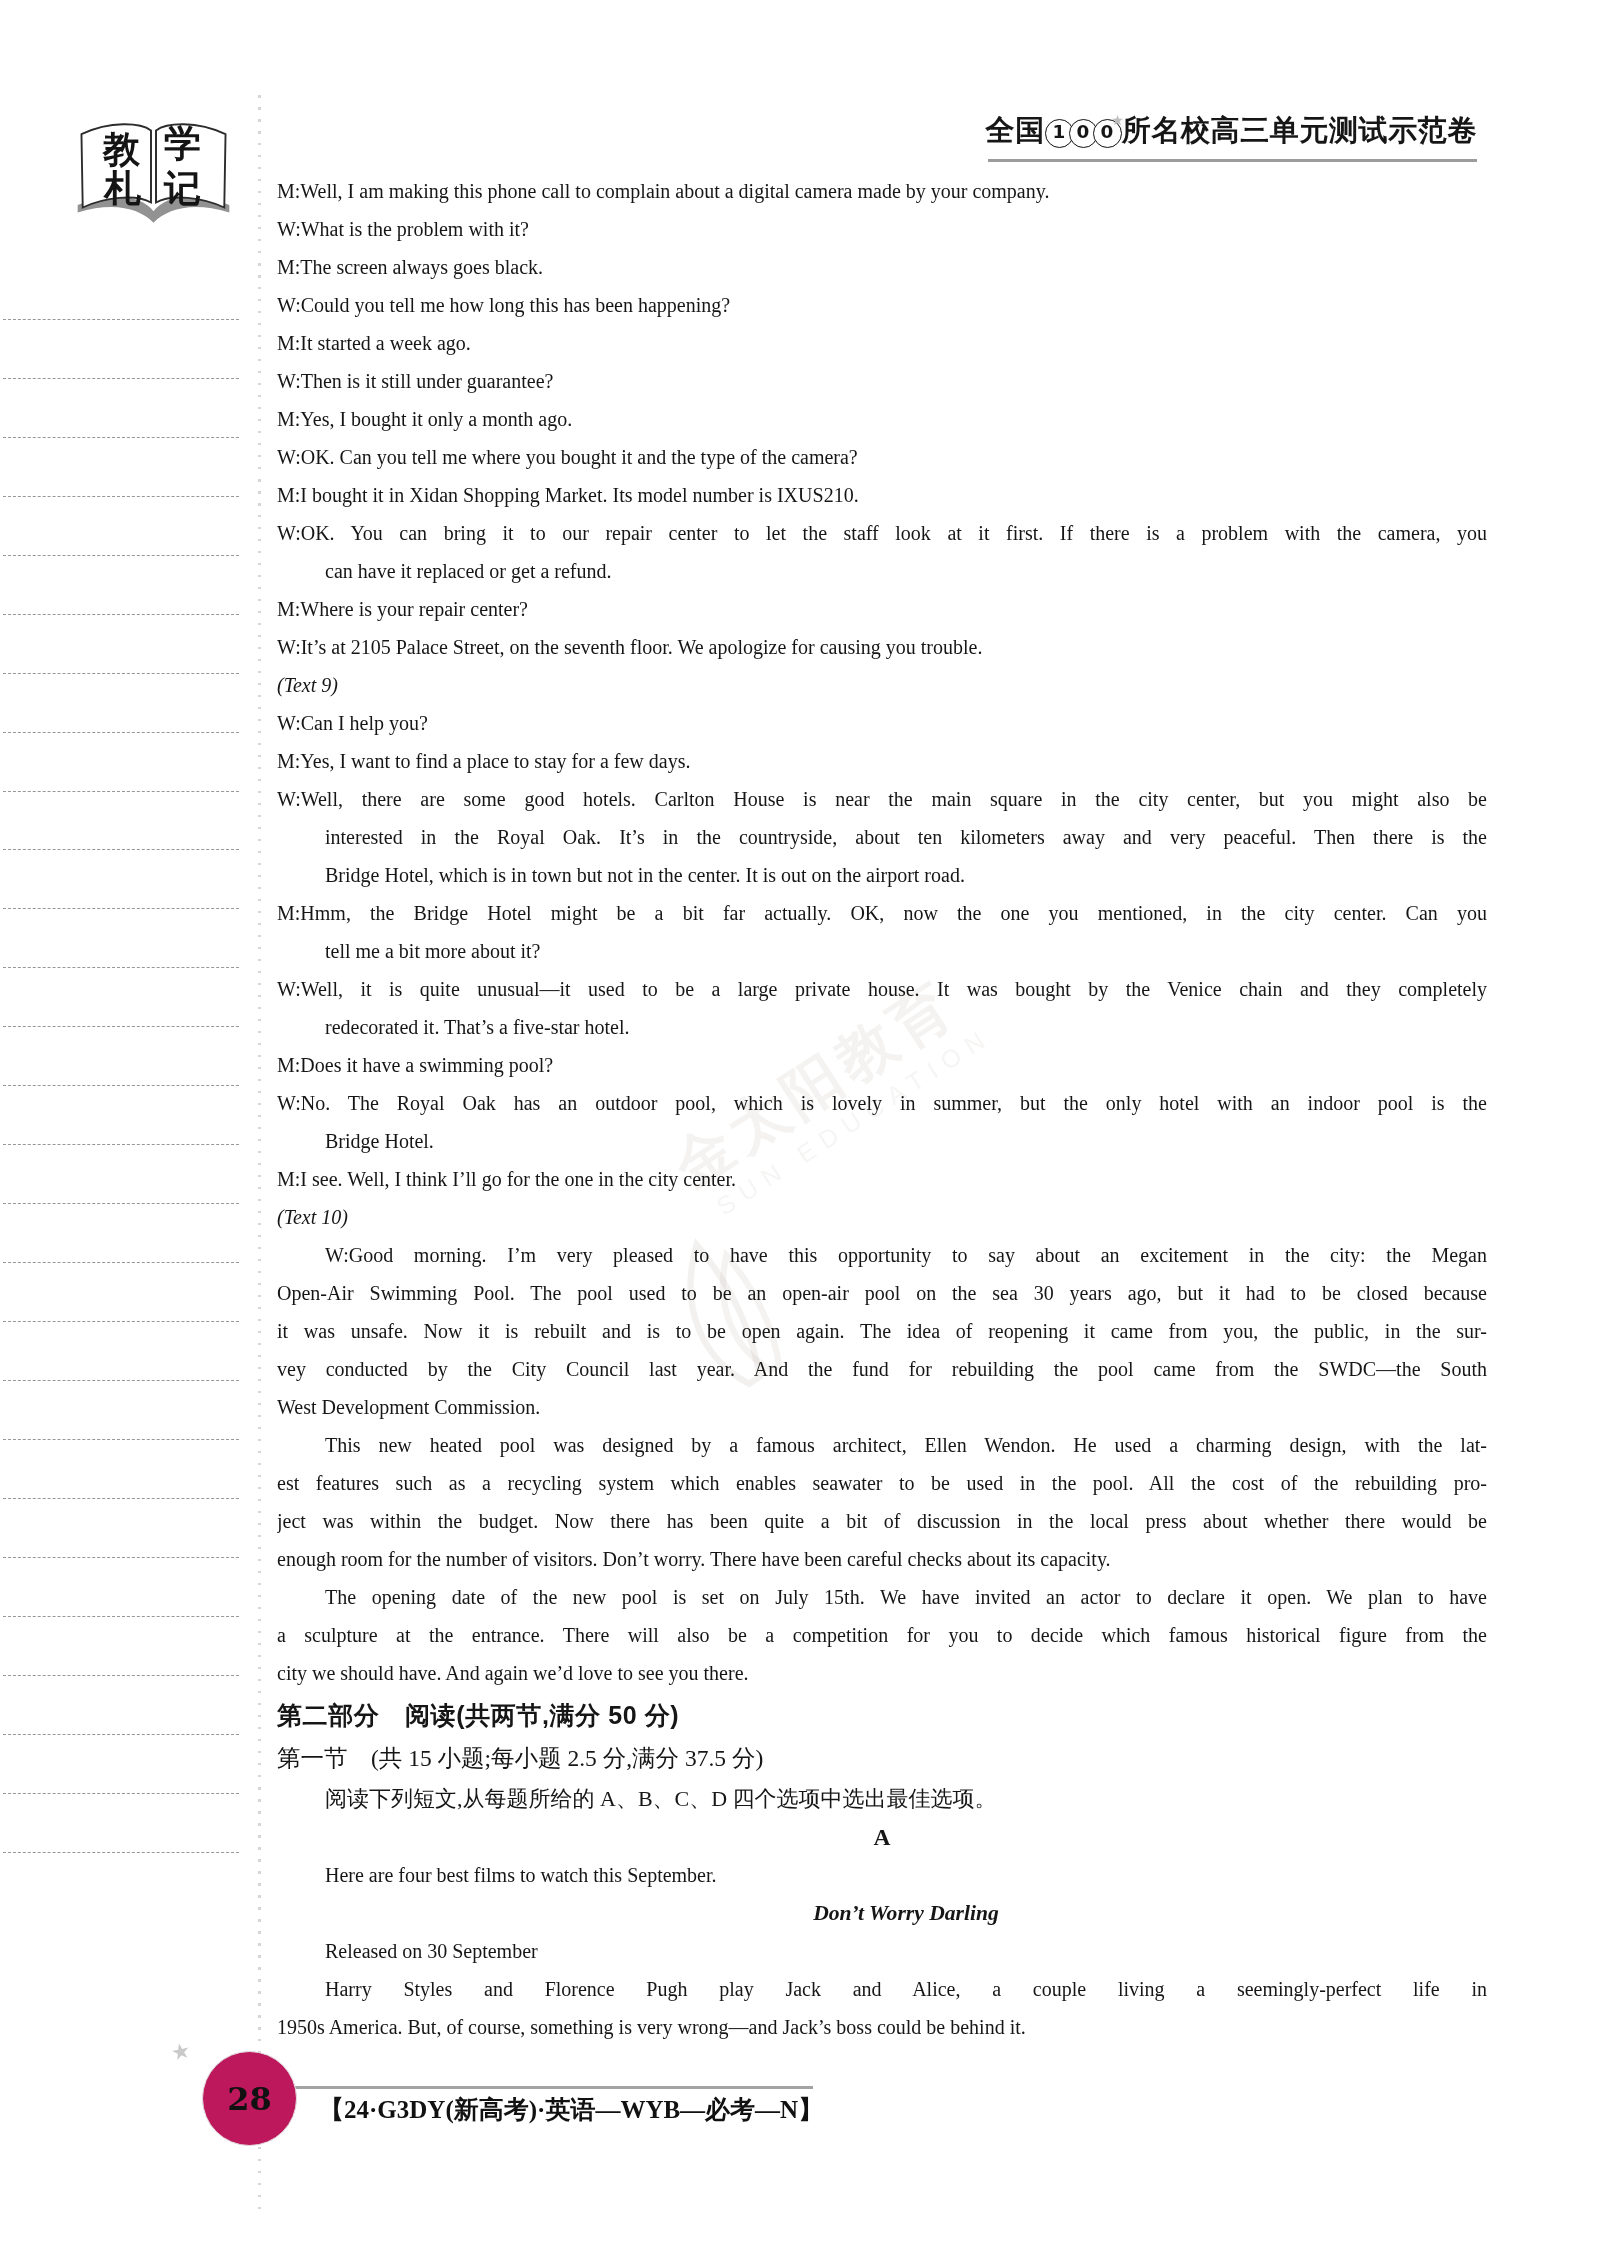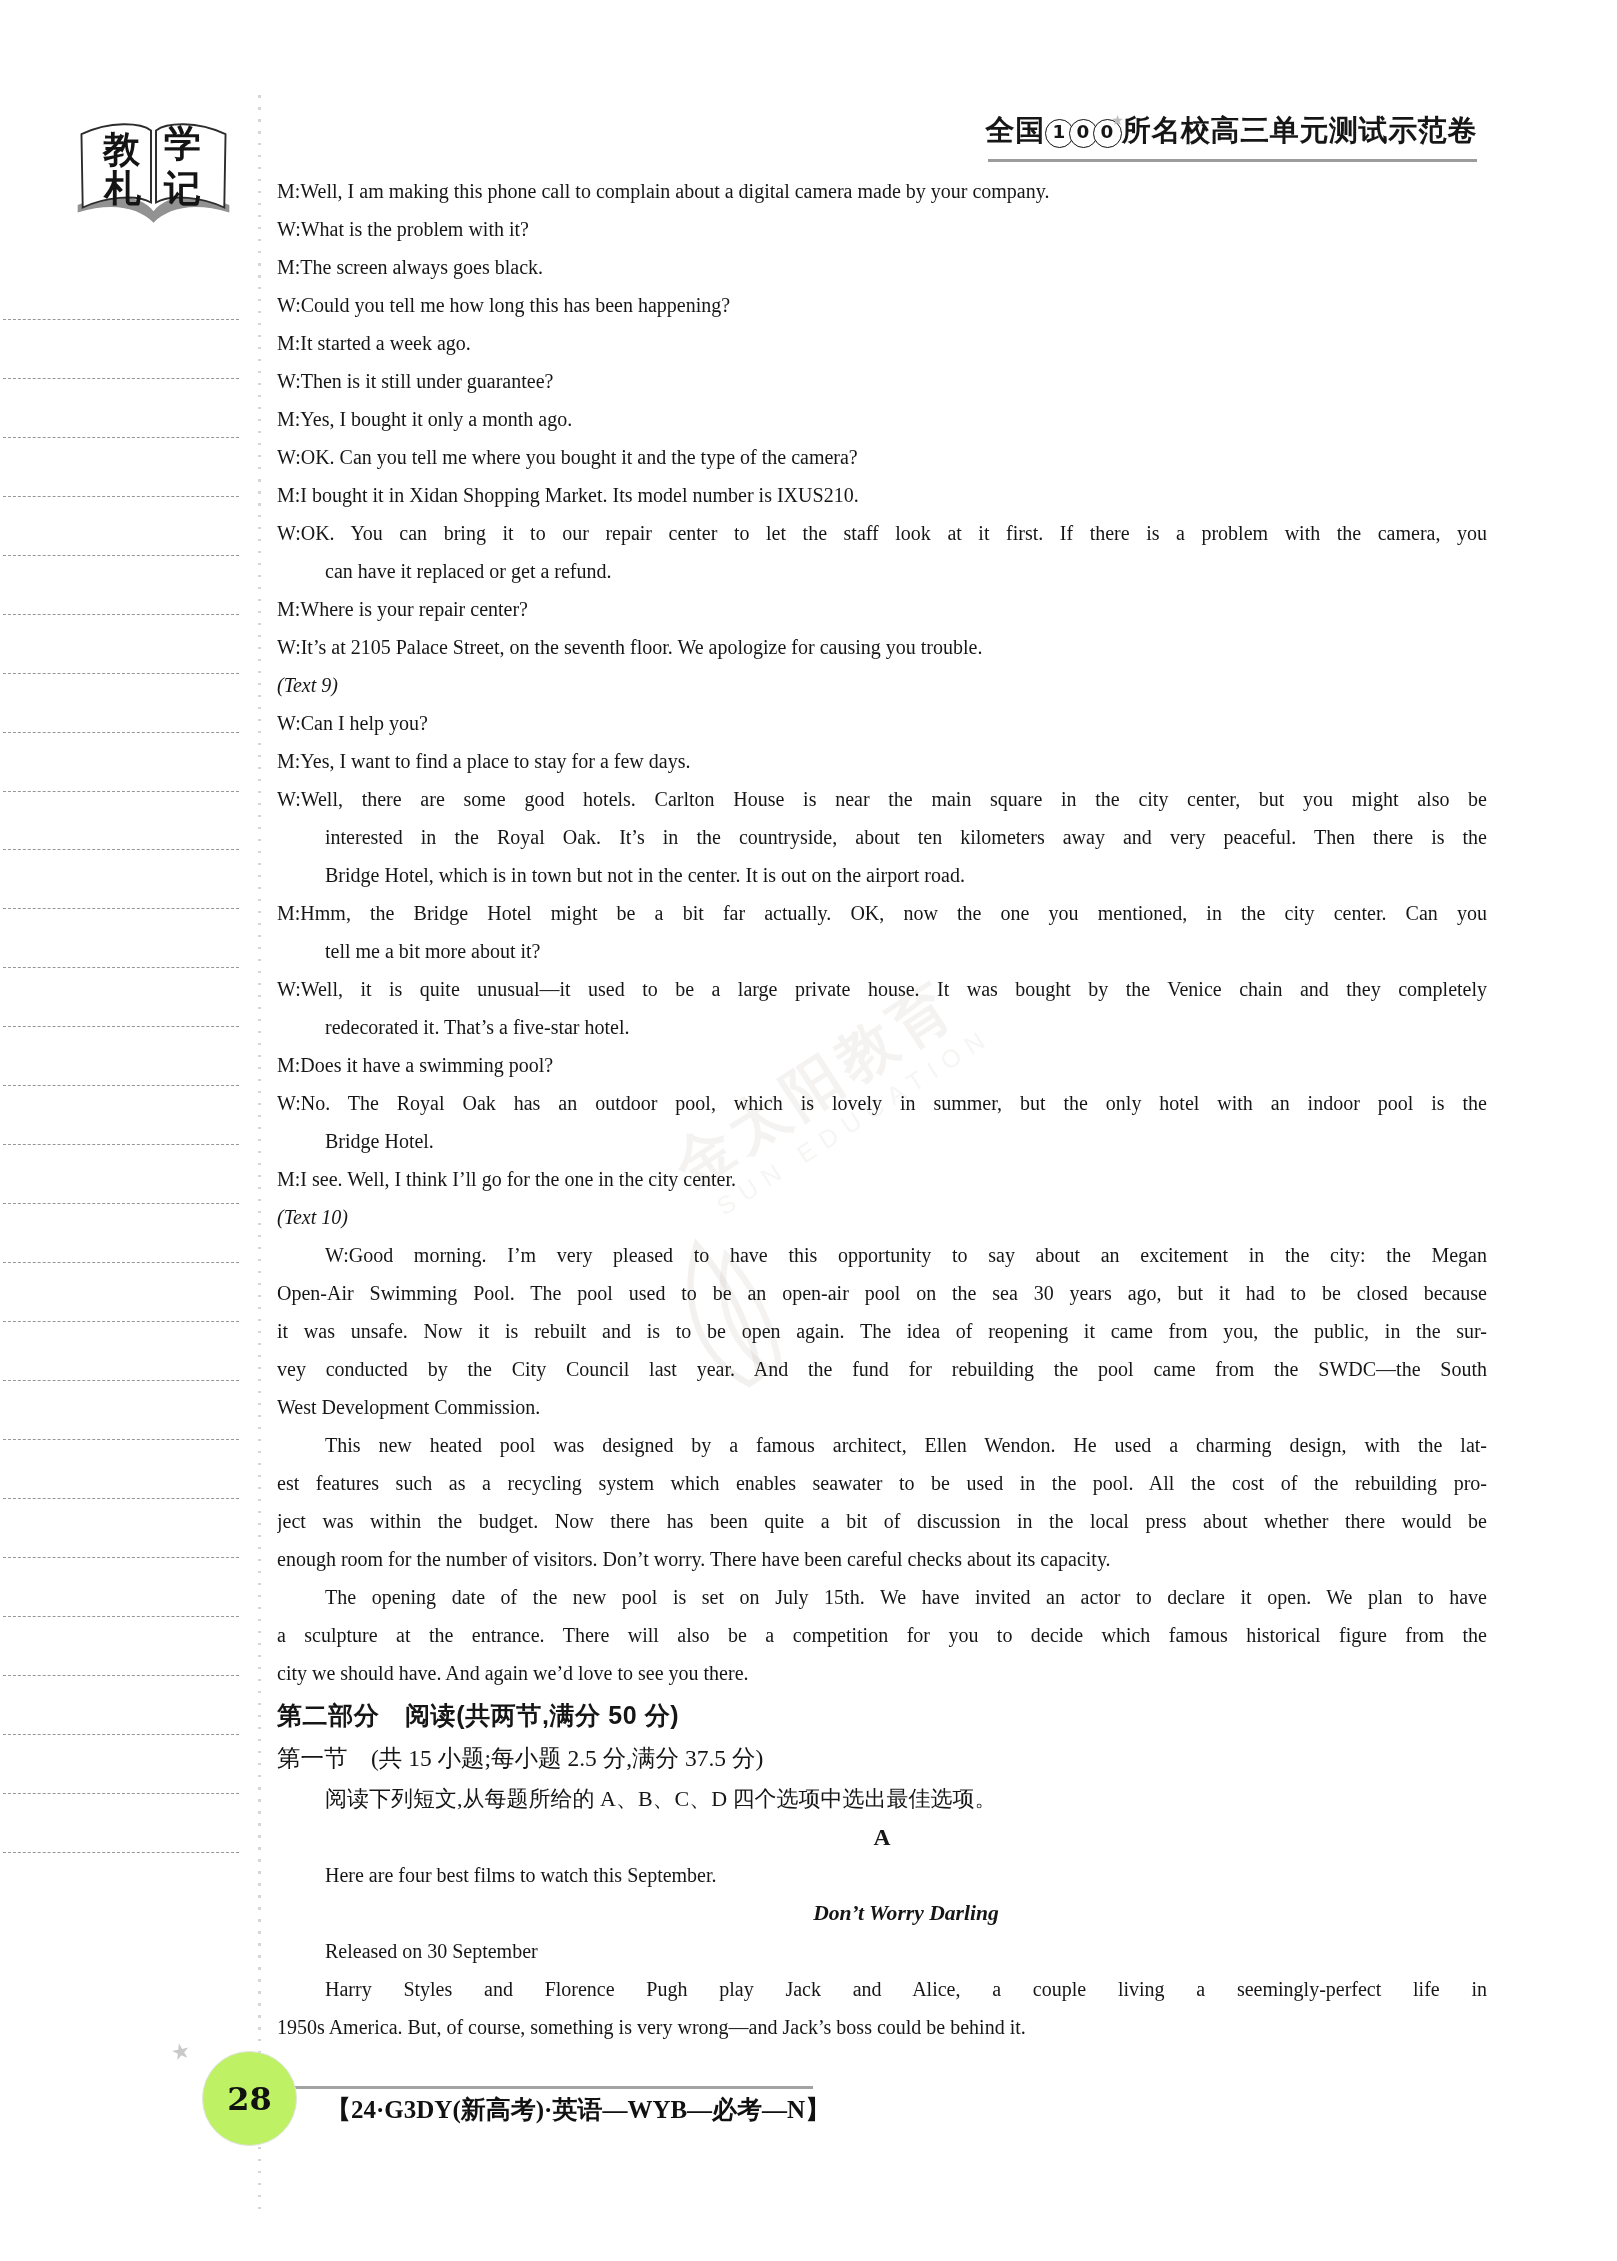--- a/index.html
+++ b/index.html
@@ -51,24 +51,24 @@
       height:46px;line-height:46px;letter-spacing:0.6px;}
   .h2{font-size:23.5px;height:41px;line-height:41px;}
   .inst{font-size:22px;height:39px;line-height:39px;}
   .center{text-align:center;font-weight:bold;font-size:23.5px;height:38px;line-height:38px;}
   .bi{font-weight:bold;font-style:italic;font-size:21.6px;text-align:center;}
 
   
   .f-star{position:absolute;left:171px;top:2039px;font-size:21.6px;color:#c9c9c9;z-index:3;
           font-family:"DejaVu Sans",sans-serif;transform:rotate(-12deg);}
   .pg-circle{position:absolute;left:202px;top:2051px;width:93px;height:93px;border:1.9px solid #e2e2e2;
-             border-radius:50%;background:#bef264;z-index:2;display:flex;align-items:center;justify-content:center;}
+             border-radius:50%;background:#be185d;z-index:2;display:flex;align-items:center;justify-content:center;}
   .pg-num{font-weight:bold;font-size:32px;font-family:"DejaVu Serif","Liberation Serif",serif;color:#111;}
   .f-rule{position:absolute;left:283px;top:2086px;width:530px;height:2.5px;background:#a3a3a3;z-index:1;}
-  .f-code{position:absolute;left:326px;top:2093px;font-weight:bold;font-size:25px;z-index:2;
+  .f-code{position:absolute;left:319px;top:2093px;font-weight:bold;font-size:25px;z-index:2;
           font-family:"Liberation Serif","DejaVu Serif",serif;color:#111;white-space:nowrap;}
 </style>
 </head>
 <body>
 
 <div class="page">
 
   <div class="v-dots"></div>
 
   <div id="note-lines">

